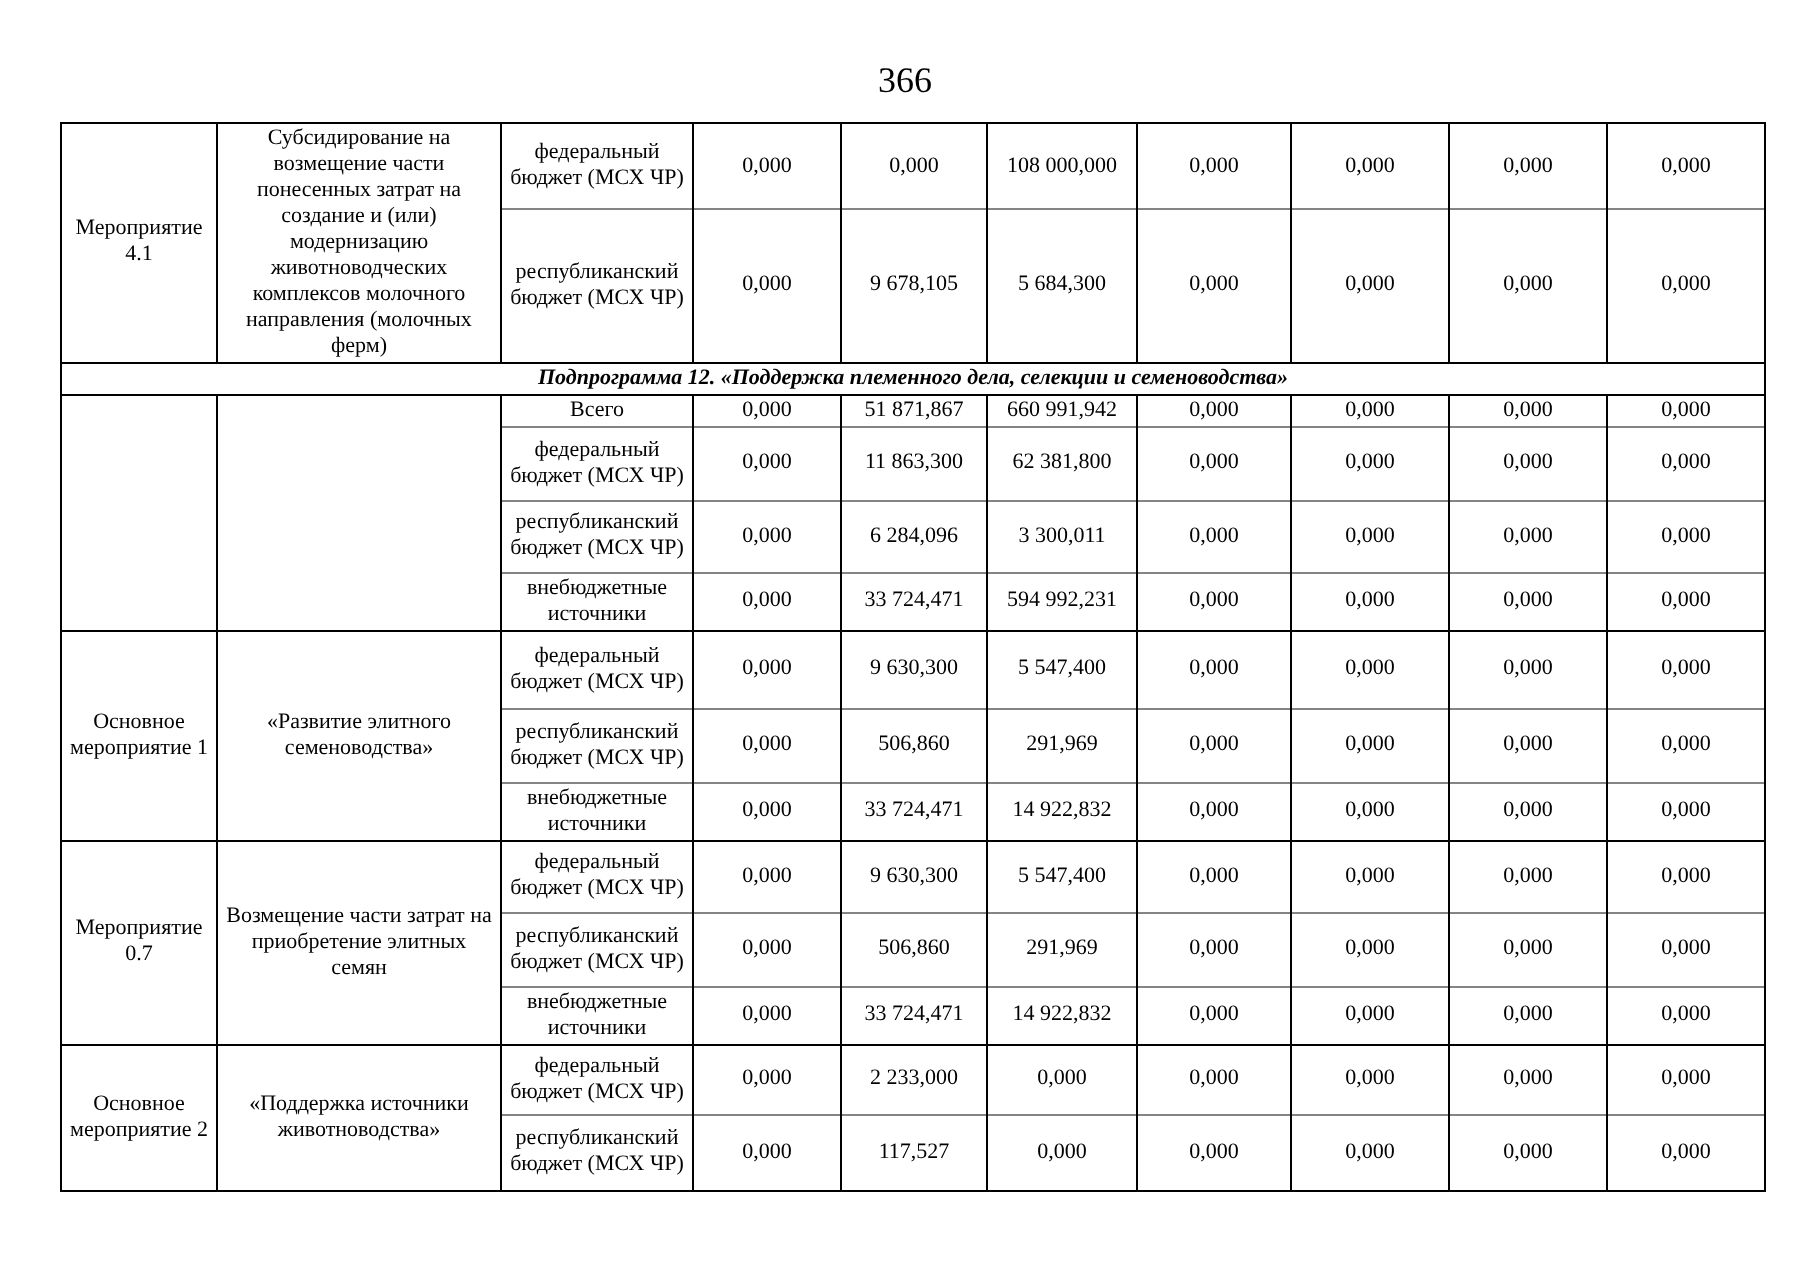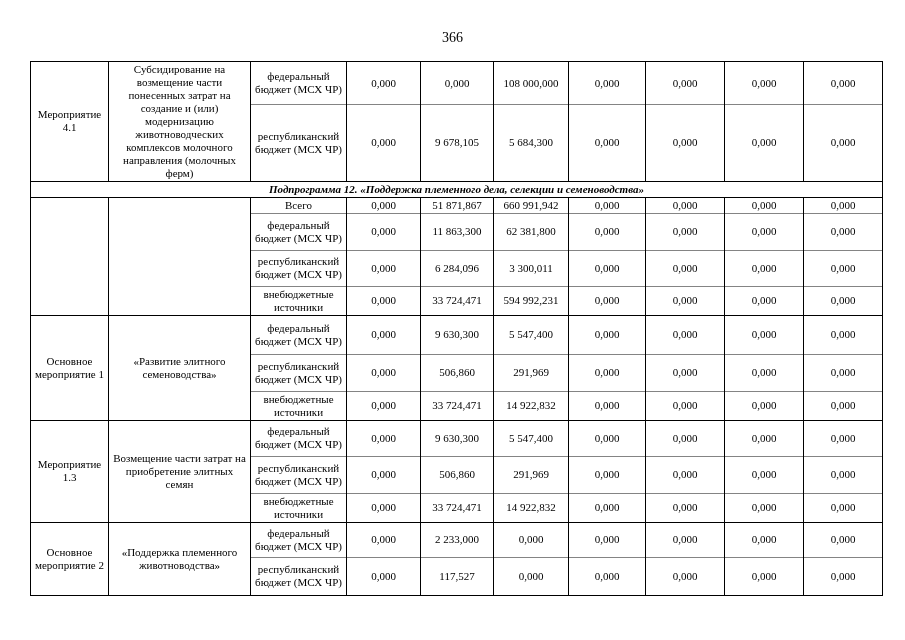--- a/index.html
+++ b/index.html
@@ -8,21 +8,21 @@
     background: #ffffff;
     color: #000000;
     font-family: "Liberation Serif", serif;
     position: relative;
     overflow: hidden;
   }
   .page-number {
     position: absolute;
     top: 30px; left: 0; width: 100%;
     text-align: center;
-    font-size: 14px;
+    font-size: 18px;
   }
   table.budget {
     position: absolute;
     left: 30px; top: 61px;
     width: 852px;
     border-collapse: collapse;
     table-layout: fixed;
     border: 1.5px solid #000;
   }
   table.budget td {
@@ -158,21 +158,21 @@
         <td class="source-cell">внебюджетные источники</td>
         <td class="value-cell">0,000</td>
         <td class="value-cell">33 724,471</td>
         <td class="value-cell">14 922,832</td>
         <td class="value-cell">0,000</td>
         <td class="value-cell">0,000</td>
         <td class="value-cell">0,000</td>
         <td class="value-cell">0,000</td>
       </tr>
       <tr style="height: 36px;">
-        <td class="activity-cell" rowspan="3">Мероприятие 1.3</td>
+        <td class="activity-cell" rowspan="3">Мероприятие 0.7</td>
         <td class="description-cell" rowspan="3">Возмещение части затрат на приобретение элитных семян</td>
         <td class="source-cell">федеральный бюджет (МСХ ЧР)</td>
         <td class="value-cell">0,000</td>
         <td class="value-cell">9 630,300</td>
         <td class="value-cell">5 547,400</td>
         <td class="value-cell">0,000</td>
         <td class="value-cell">0,000</td>
         <td class="value-cell">0,000</td>
         <td class="value-cell">0,000</td>
       </tr>
@@ -191,21 +191,21 @@
         <td class="value-cell">0,000</td>
         <td class="value-cell">33 724,471</td>
         <td class="value-cell">14 922,832</td>
         <td class="value-cell">0,000</td>
         <td class="value-cell">0,000</td>
         <td class="value-cell">0,000</td>
         <td class="value-cell">0,000</td>
       </tr>
       <tr style="height: 35px;">
         <td class="activity-cell" rowspan="2">Основное мероприятие 2</td>
-        <td class="description-cell" rowspan="2">«Поддержка племенного животноводства»</td>
+        <td class="description-cell" rowspan="2">«Поддержка источники животноводства»</td>
         <td class="source-cell">федеральный бюджет (МСХ ЧР)</td>
         <td class="value-cell">0,000</td>
         <td class="value-cell">2 233,000</td>
         <td class="value-cell">0,000</td>
         <td class="value-cell">0,000</td>
         <td class="value-cell">0,000</td>
         <td class="value-cell">0,000</td>
         <td class="value-cell">0,000</td>
       </tr>
       <tr class="row-inner" style="height: 38px;">

